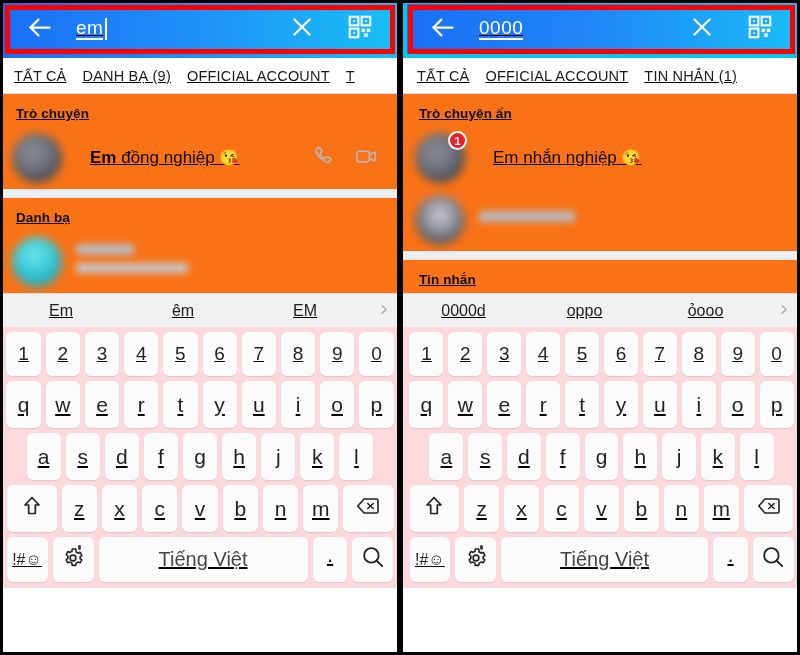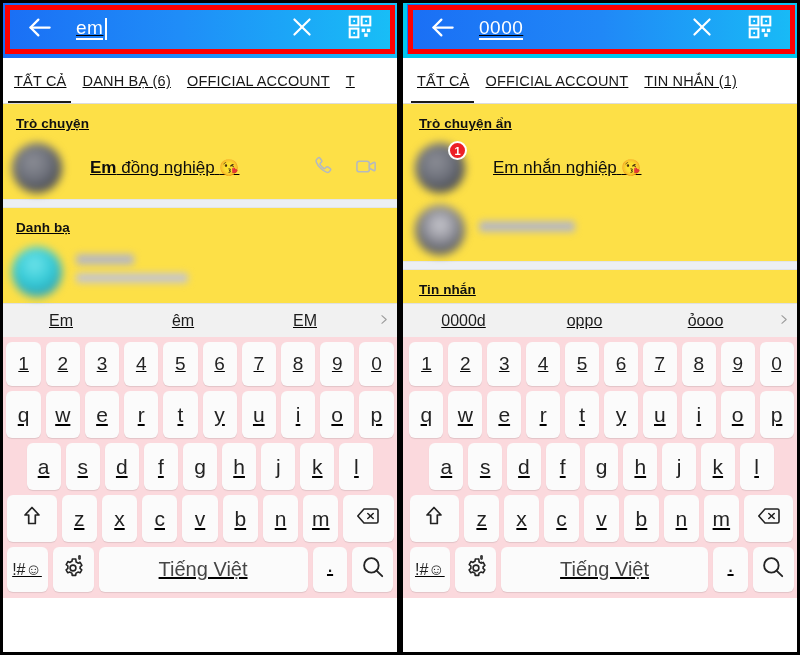--- a/index.html
+++ b/index.html
@@ -91,22 +91,22 @@
     display: flex; align-items: center; justify-content: center;
     flex: 0 0 auto;
     z-index: 45;
   }
   .hdr-icon.close { margin-right: 14px; }
   .hdr-icon.qr { margin-right: 10px; }
   .hdr-icon svg { width: 26px; height: 26px; }
 
   
   .tabs {
-    height: 46px;
-    display: flex; 
+    height: 36px;
+    display: flex; align-items: center;
     background: #ffffff;
     border-bottom: 1px solid #dcdcdc;
     position: relative;
     overflow: hidden;
     white-space: nowrap;
   }
   .tab {
     font-size: 14.5px;
     color: #1a1a1a;
     letter-spacing: 0.2px;
@@ -120,21 +120,21 @@
     content: "";
     position: absolute;
     left: 2px; right: 2px; bottom: 0;
     height: 3px; background: #1a1a1a;
   }
   .tab:first-child { padding-left: 14px; }
   .tab:first-child.active::after { left: 8px; right: 4px; }
 
   
   .results {
-    background: #fde047;
+    background: #f97316;
     position: relative;
   }
   .sec-head {
     font-size: 13.5px;
     font-weight: bold;
     color: #111;
     padding: 12px 0 6px 16px;
     letter-spacing: 0.1px;
   }
   .row {
@@ -310,21 +310,21 @@
           </svg>
         </span>
       </div>
     </div>
 
     <div class="tabs">
       <div class="tab active">
           <span>TẤT CẢ</span>
         </div>
       <div class="tab">
-          <span>DANH BẠ (6)</span>
+          <span>DANH BẠ (9)</span>
         </div>
       <div class="tab">
           <span>OFFICIAL ACCOUNT</span>
         </div>
       <div class="tab">
           <span>T</span>
         </div>
     </div>
 
     <div class="results">

